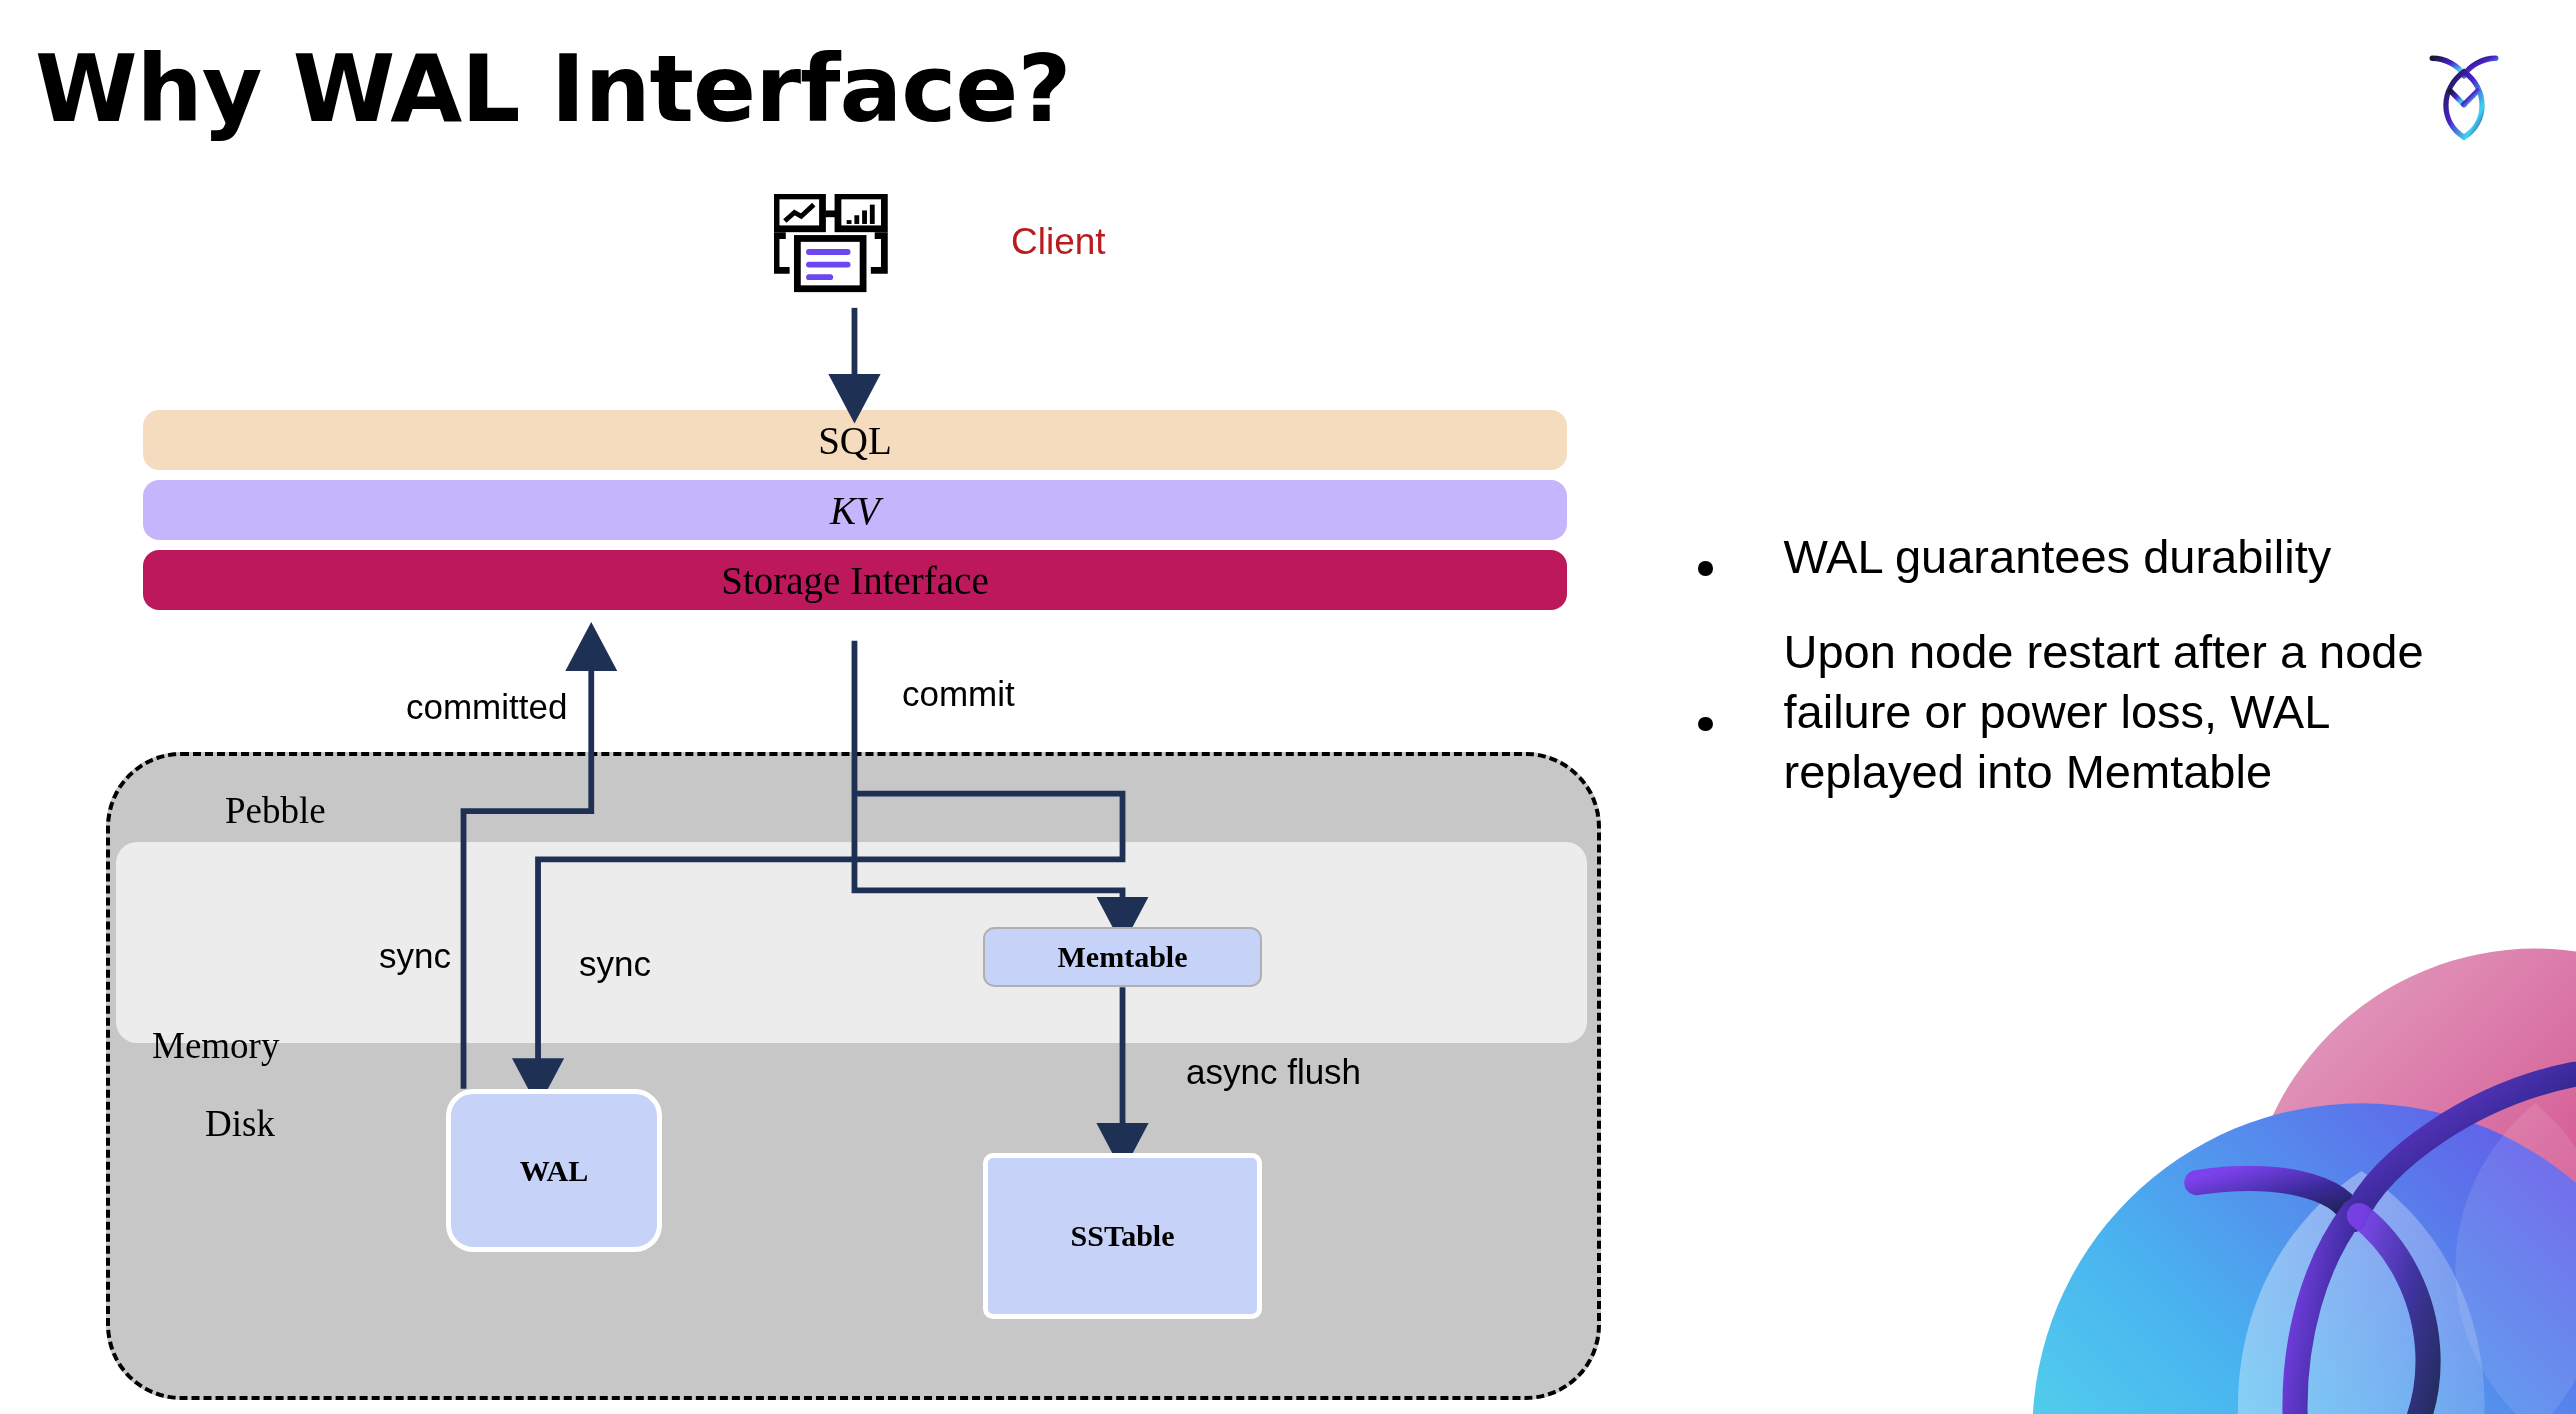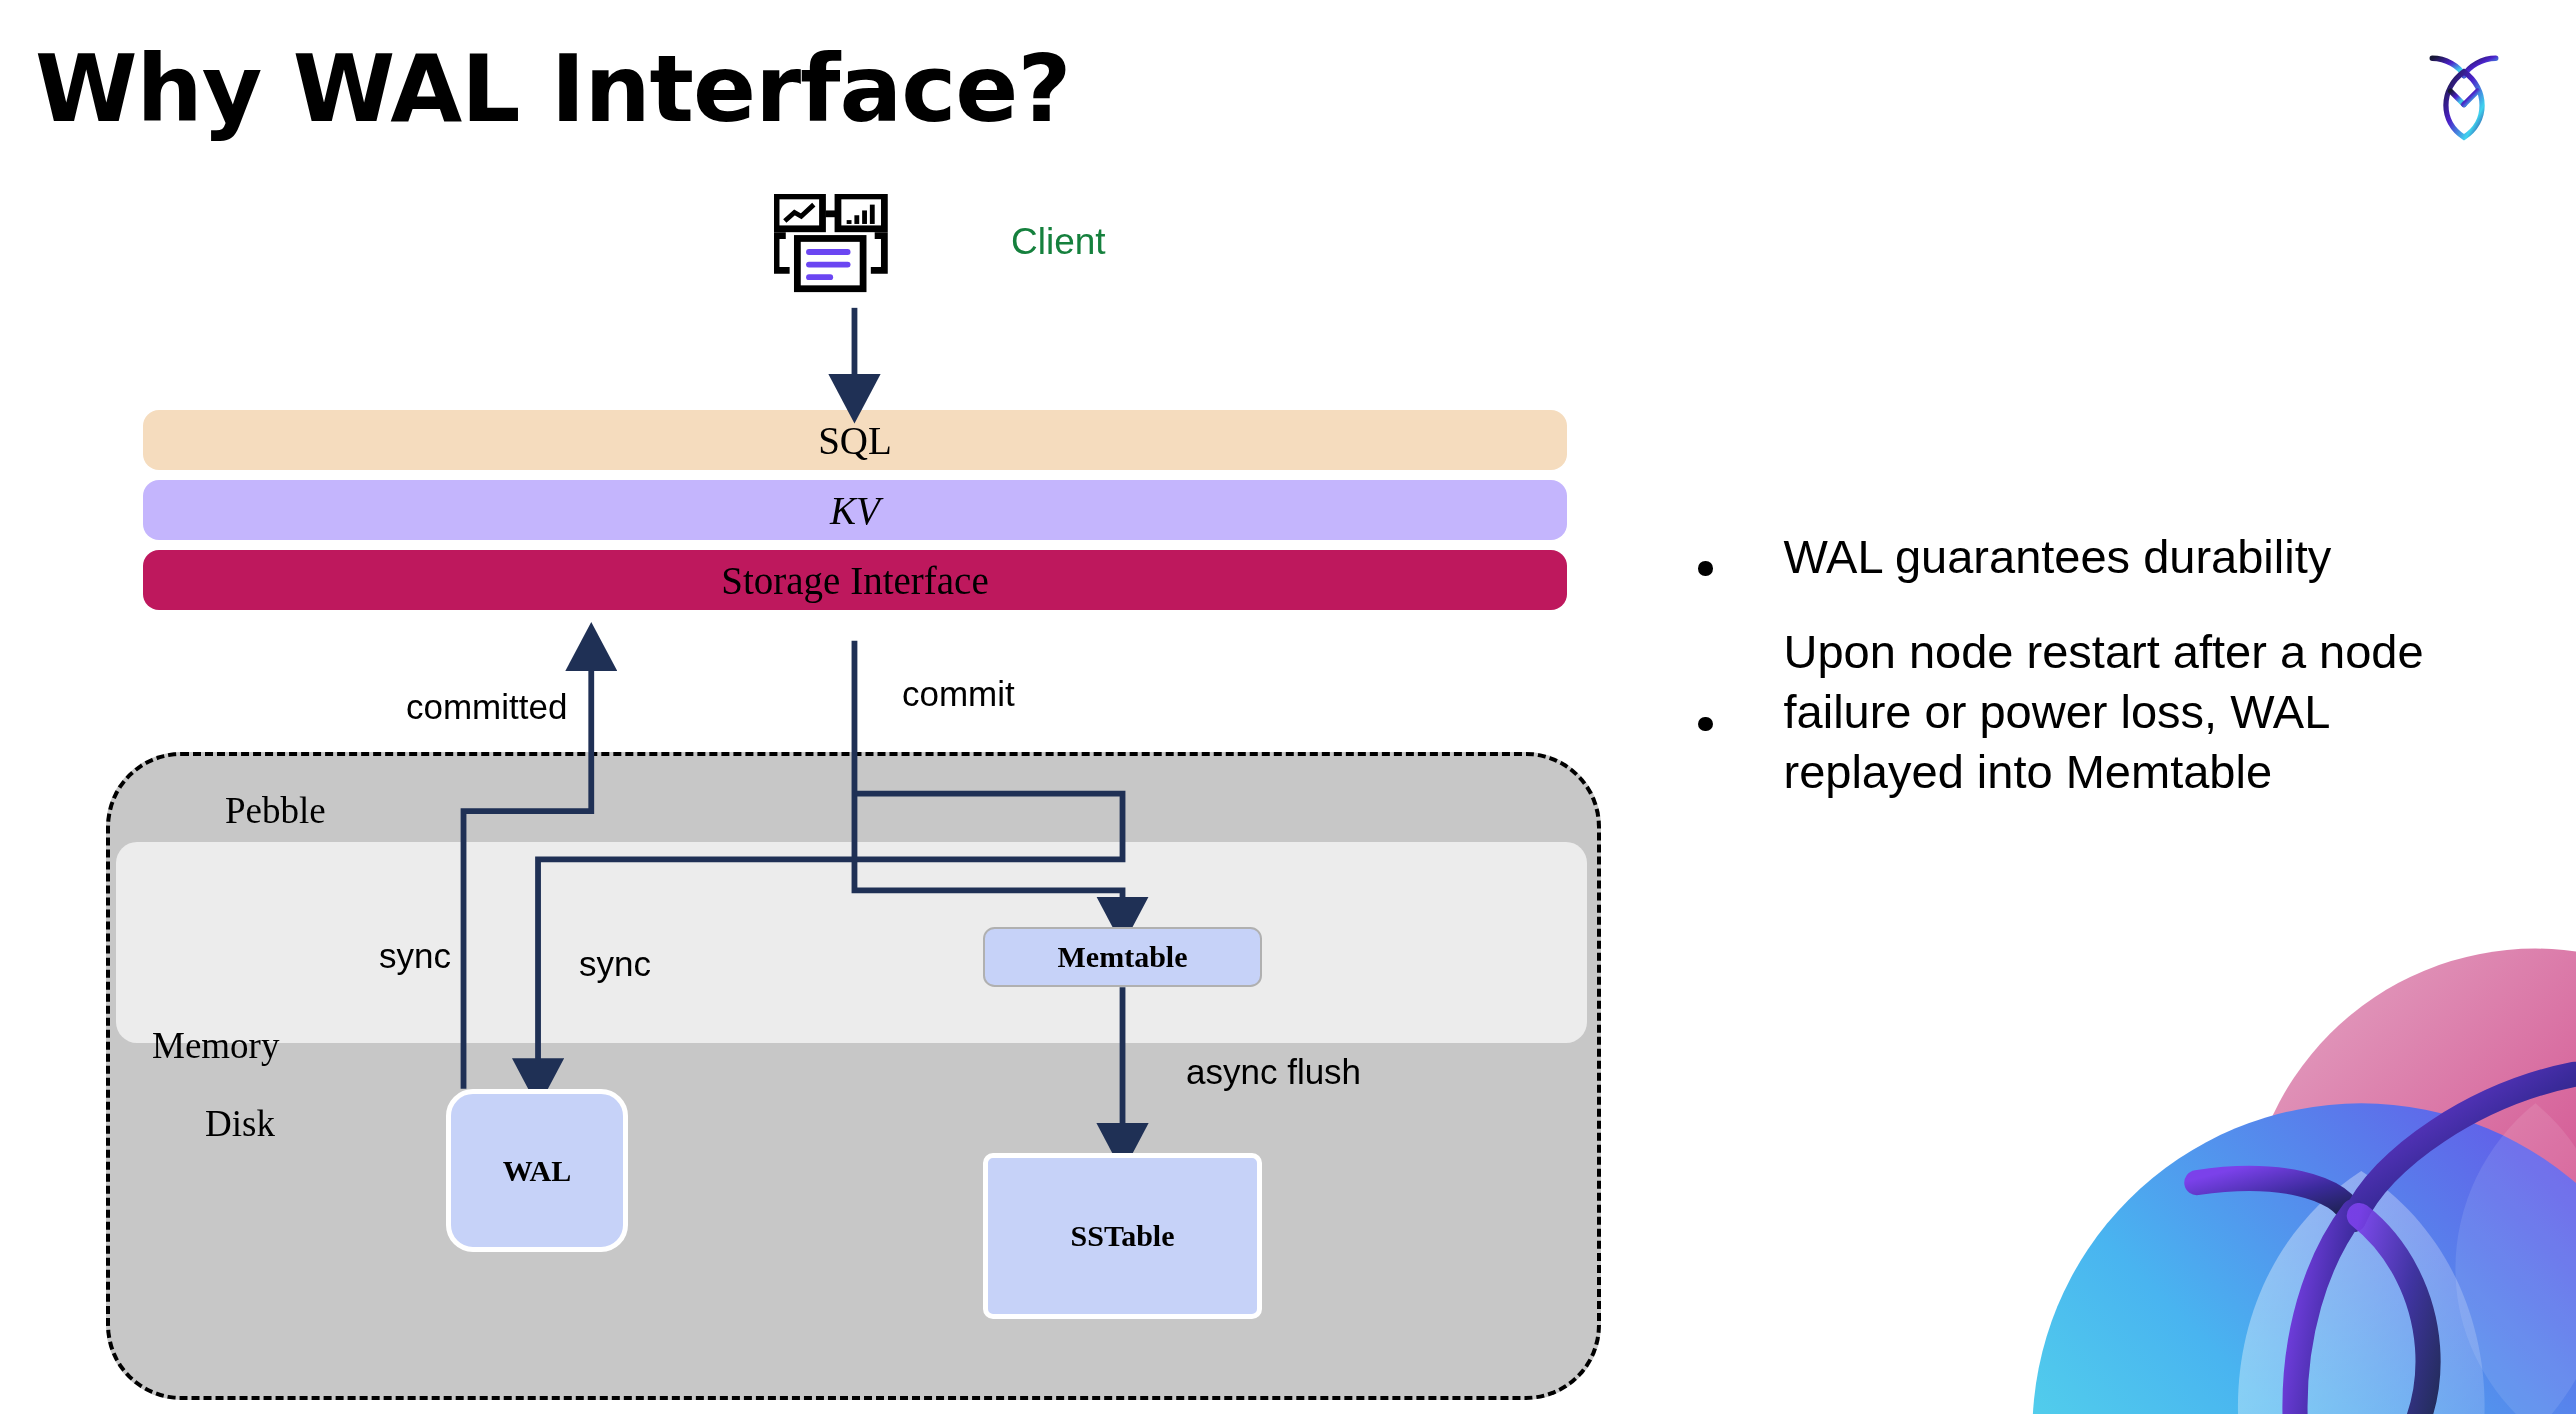--- a/index.html
+++ b/index.html
@@ -46,21 +46,21 @@
     left: 774px;
     top: 194px;
     width: 155px;
     height: 116px;
   }
   #client-label {
     position: absolute;
     left: 1011px;
     top: 221px;
     font-size: 37px;
-    color: #15803d;
+    color: #b91c1c;
   }
 
   
   .layer-bar {
     position: absolute;
     left: 143px;
     width: 1424px;
     height: 60px;
     border-radius: 16px;
     display: flex;
@@ -121,21 +121,21 @@
     box-sizing: border-box;
   }
   #node-memtable {
     left: 983px; top: 927px;
     width: 279px; height: 60px;
     border: 2.9px solid #b0b0b0;
     border-radius: 11.6px;
   }
   #node-wal {
     left: 446px; top: 1089px;
-    width: 182px; height: 163px;
+    width: 216px; height: 163px;
     border: 5.8px solid #ffffff;
     border-radius: 27px;
   }
   #node-sstable {
     left: 983px; top: 1153px;
     width: 279px; height: 166px;
     border: 5.8px solid #ffffff;
     border-radius: 10px;
   }
 

